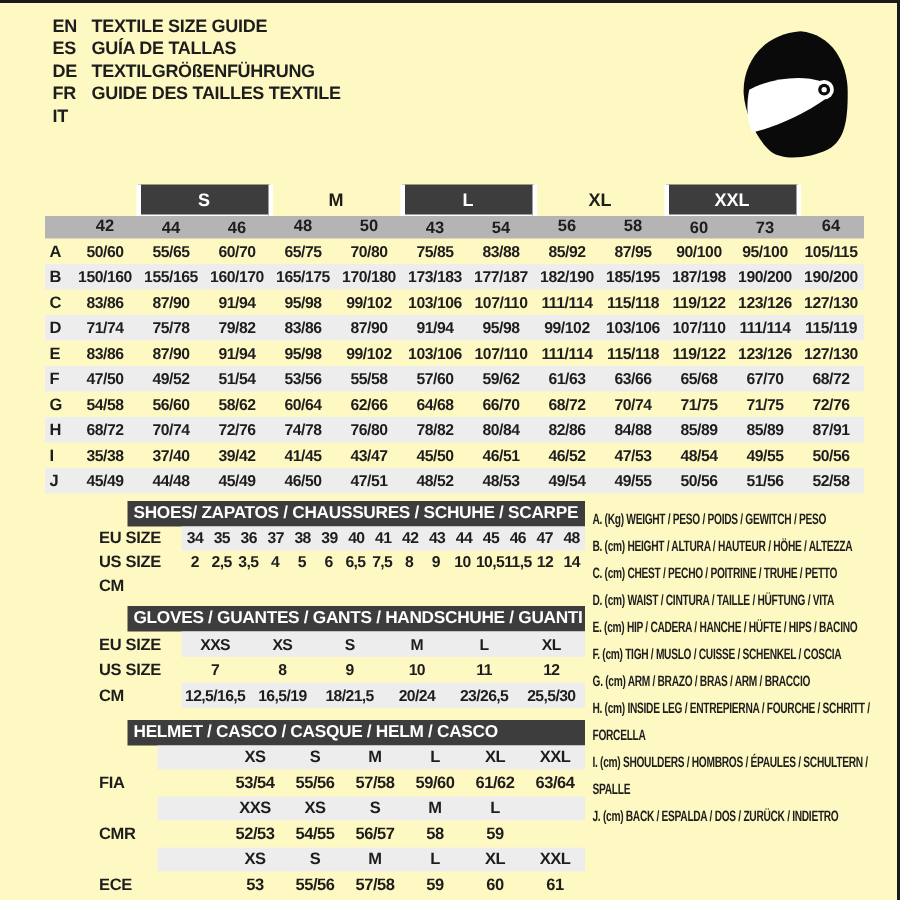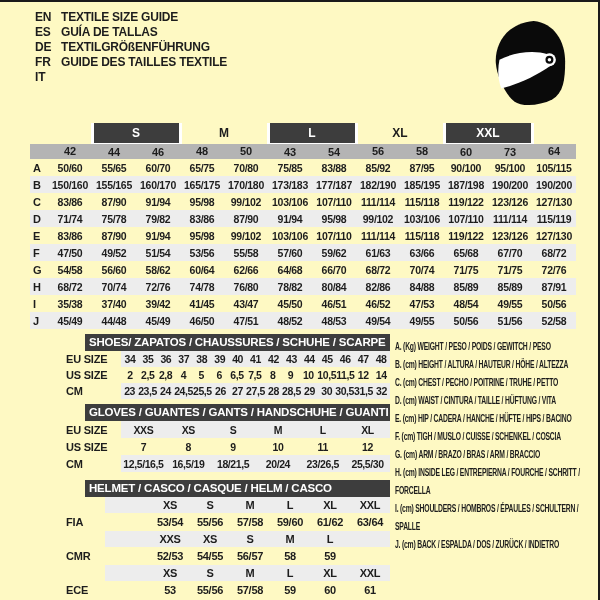--- a/index.html
+++ b/index.html
@@ -297,54 +297,37 @@
             <div class="cell">46</div>
             <div class="cell">47</div>
             <div class="cell">48</div>
           </div>
         </div>
         <div class="sec-row">
           <div class="sec-label">US SIZE</div>
           <div class="sec-cells">
             <div class="cell">2</div>
             <div class="cell">2,5</div>
-            <div class="cell">2,8</div>
+            <div class="cell">3,5</div>
             <div class="cell">4</div>
             <div class="cell">5</div>
             <div class="cell">6</div>
             <div class="cell">6,5</div>
             <div class="cell">7,5</div>
             <div class="cell">8</div>
             <div class="cell">9</div>
             <div class="cell">10</div>
             <div class="cell">10,5</div>
             <div class="cell">11,5</div>
             <div class="cell">12</div>
             <div class="cell">14</div>
           </div>
         </div>
         <div class="sec-row">
           <div class="sec-label">CM</div>
-          <div class="sec-cells shaded">
-            <div class="cell">23</div>
-            <div class="cell">23,5</div>
-            <div class="cell">24</div>
-            <div class="cell">24,5</div>
-            <div class="cell">25,5</div>
-            <div class="cell">26</div>
-            <div class="cell">27</div>
-            <div class="cell">27,5</div>
-            <div class="cell">28</div>
-            <div class="cell">28,5</div>
-            <div class="cell">29</div>
-            <div class="cell">30</div>
-            <div class="cell">30,5</div>
-            <div class="cell">31,5</div>
-            <div class="cell">32</div>
-          </div>
         </div>
       </div>
   </div>
 
   <div class="section" id="gloves">
     <div class="bar">GLOVES / GUANTES / GANTS / HANDSCHUHE / GUANTI</div>
     <div id="gloves-rows">
         <div class="sec-row">
           <div class="sec-label">EU SIZE</div>
           <div class="sec-cells shaded">

